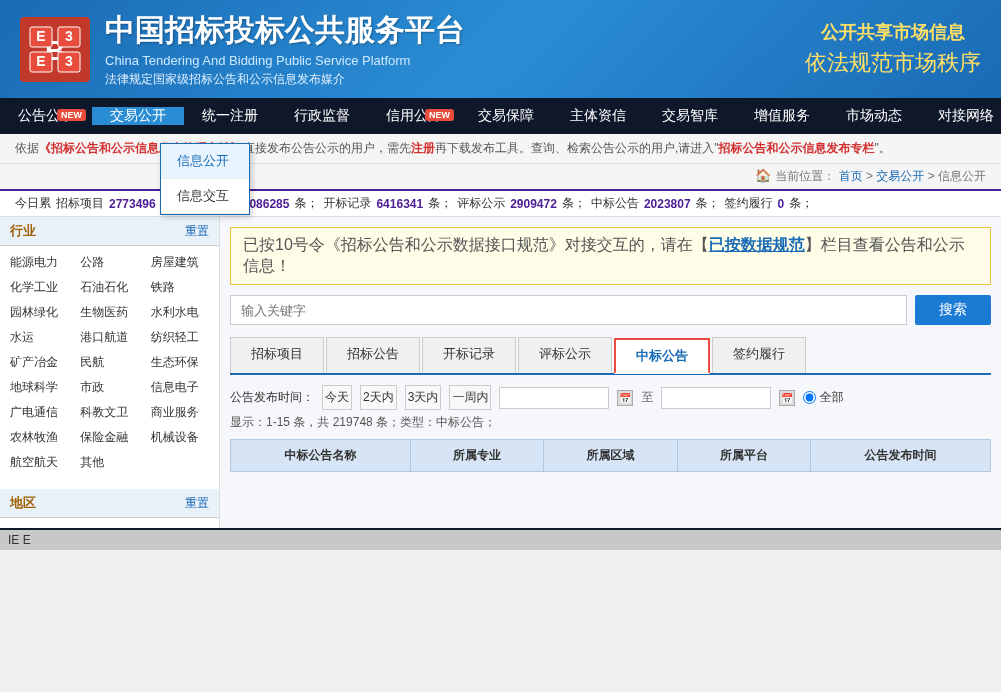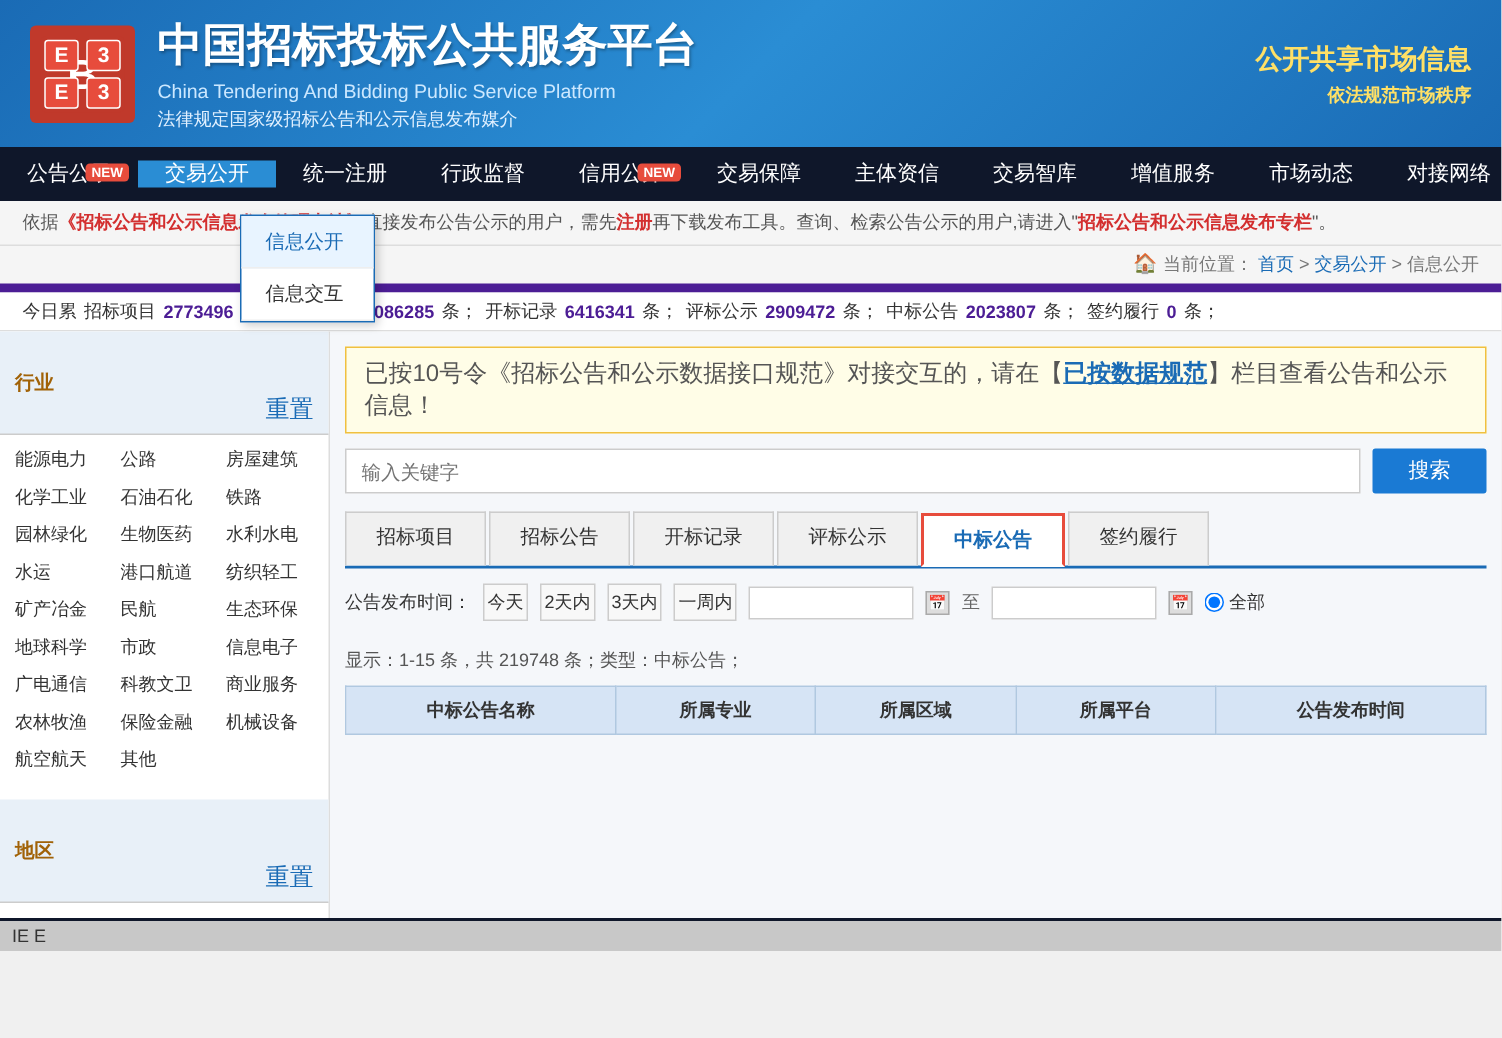--- a/index.html
+++ b/index.html
@@ -53,22 +53,22 @@
       text-align: right;
       color: #fff;
     }
     .header-slogan1 {
       font-size: 18px;
       font-weight: bold;
       color: #ffe066;
       text-align: center;
     }
     .header-slogan2 {
-      font-size: 12px;
-      font-weight: bold;
+      font-size: 22px;
+      font-weight: normal;
       color: #ffe066;
       margin-top: 4px;
     }
 
     
     .nav-bar {
       background: #0f172a;
       display: flex;
       align-items: center;
       height: 36px;
@@ -167,21 +167,21 @@
     .sidebar-section-header {
       display: flex;
       justify-content: space-between;
       align-items: center;
       background: #e8f0f8;
       border-bottom: 1px solid #ccc;
       padding: 5px 10px;
       font-size: 13px;
     }
     .sidebar-section-title { font-weight: bold; color: #a16207; }
-    .sidebar-reset { color: #1a6bb5; font-size: 16px; cursor: pointer; margin-top: 37px; }
+    .sidebar-reset { color: #1a6bb5; font-size: 12px; cursor: pointer; }
     .sidebar-grid {
       display: grid;
       grid-template-columns: 1fr 1fr 1fr;
       padding: 5px;
       gap: 2px;
     }
     .sidebar-item-cell {
       padding: 3px 5px;
       font-size: 12px;
       color: #333;
@@ -256,21 +256,21 @@
       border-bottom: 2px solid white;
       position: relative;
       top: 1px;
     }
 
     
     .filter-row {
       display: flex;
       align-items: center;
       gap: 8px;
-      margin-bottom: 18px;
+      margin-bottom: 4px;
       font-size: 12px;
       color: #333;
       flex-wrap: wrap;
     }
     .filter-label { white-space: nowrap; }
     .filter-btn {
       padding: 3px 2px;
       border: 1px solid #ccc;
       background: #f8f8f8;
       cursor: pointer;
@@ -323,21 +323,21 @@
       border: 1px solid #b0c8e0;
       padding: 7px 10px;
       text-align: center;
       color: #333;
       font-weight: bold;
     }
 
     
     .breadcrumb-bar {
       background: #f5f5f5;
-      border-bottom: 6px solid #4c1d95;
+      border-bottom: 2px solid #4c1d95;
       padding: 4px 15px;
       font-size: 12px;
       color: #777;
       text-align: right;
     }
     .breadcrumb-bar a { color: #1a6bb5; text-decoration: none; }
     .home-icon { font-size: 13px; }
 
     .browser-bar {
       background: #c8c8c8;

